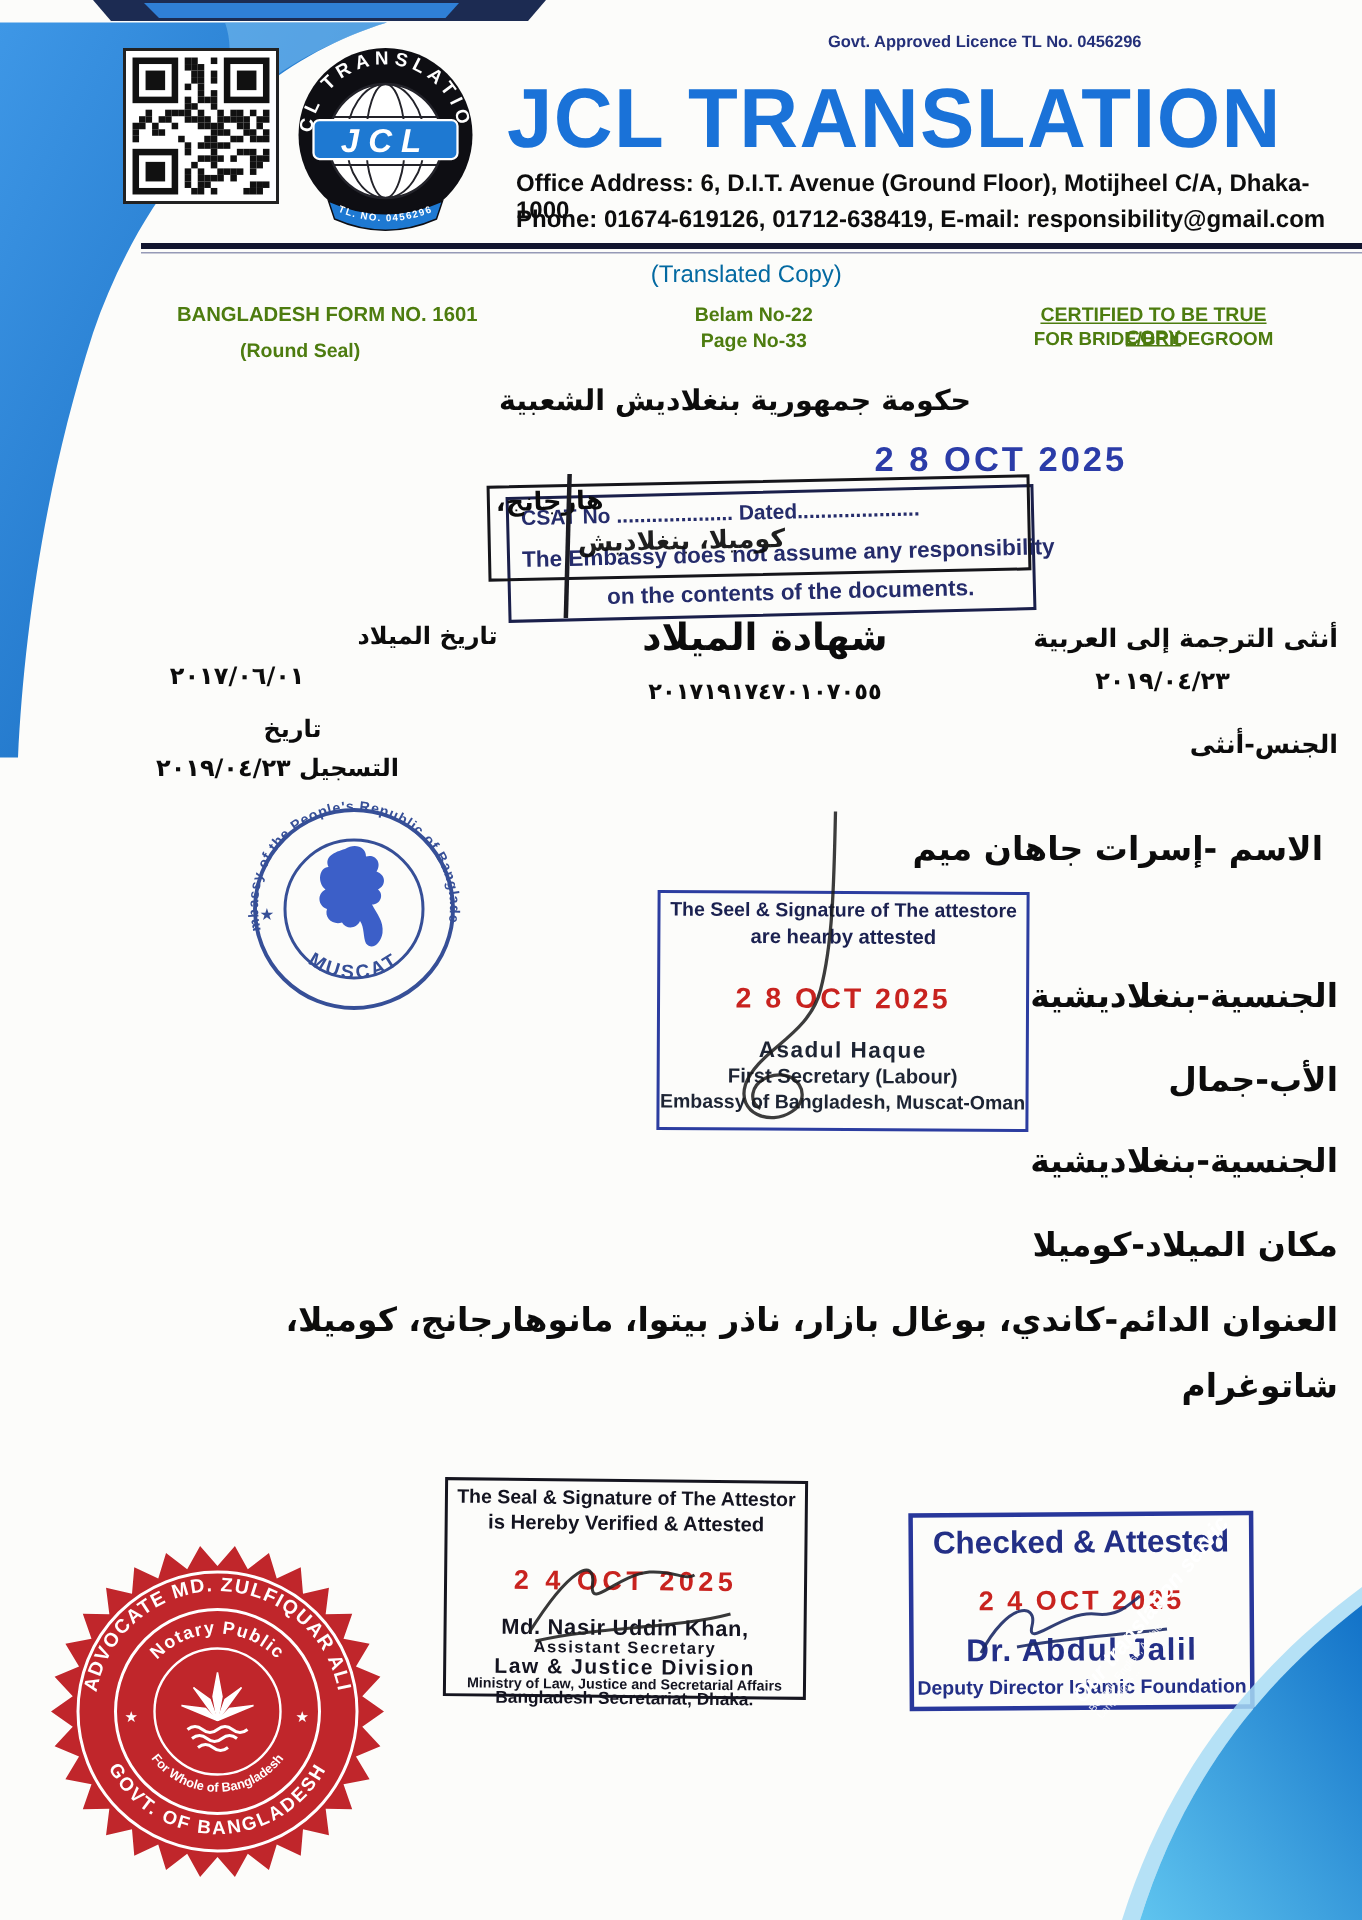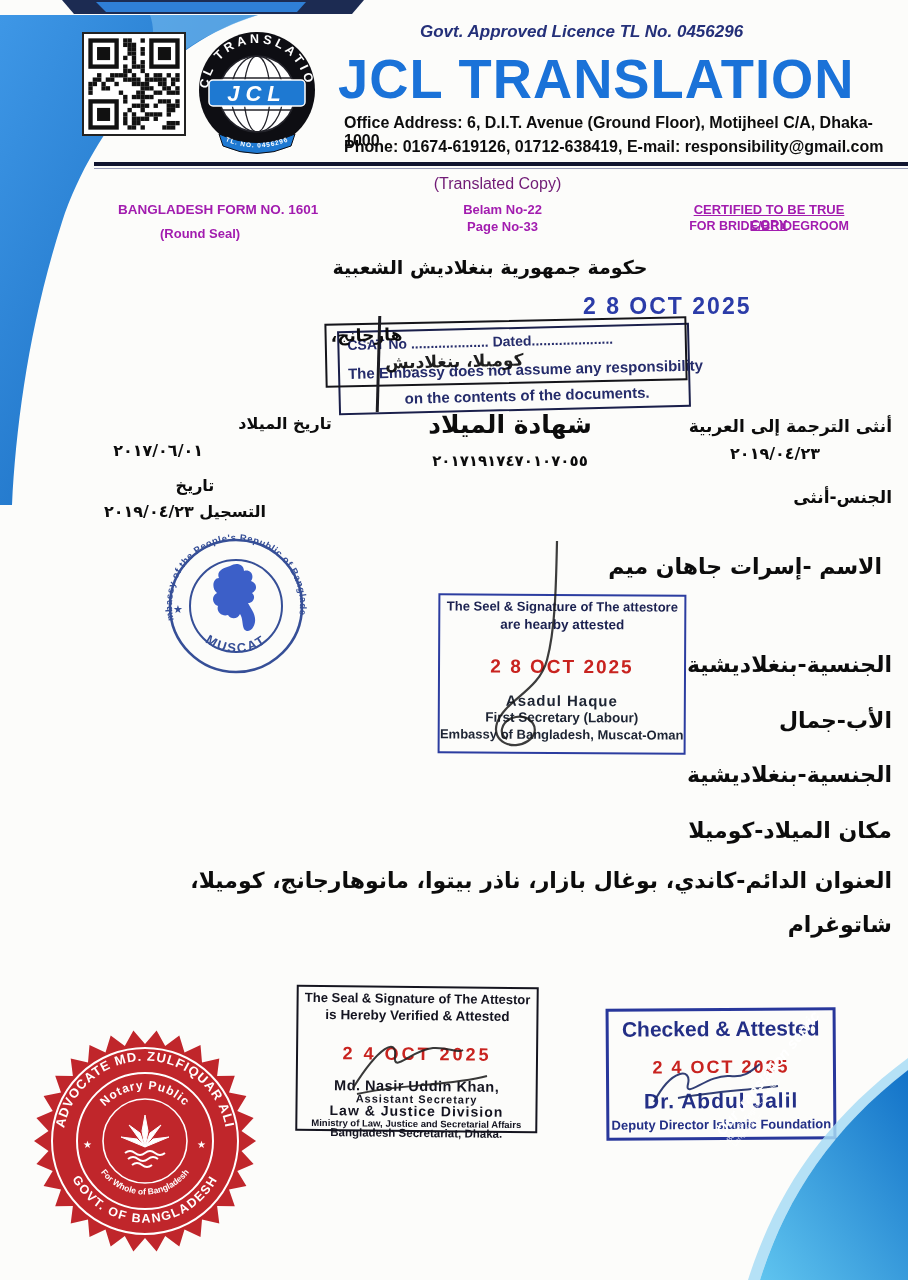--- a/index.html
+++ b/index.html
@@ -2,30 +2,30 @@
 <html><head>
 <meta charset="utf-8">
 <style>
   html,body{margin:0;padding:0;background:#e8e8e8;}
   #page{position:relative;width:908px;height:1280px;background:#fcfcfa;overflow:hidden;
         font-family:"Liberation Sans",sans-serif;color:#111;}
   .abs{position:absolute;}
   .ar{direction:rtl;font-family:"DejaVu Sans",sans-serif;font-weight:800;color:#0c0c0c;text-align:right;}
   .ctr{text-align:center;}
   
-  .licence{left:420px;top:22px;width:473px;text-align:left;font-size:17px;font-weight:600;color:#243079;font-style:italic;}
+  .licence{left:420px;top:22px;width:473px;text-align:center;font-size:11px;font-weight:600;color:#243079;}
   .company{left:338px;top:46px;font-size:56px;font-weight:800;color:#1a72d8;letter-spacing:1px;
            transform:scaleX(.97);transform-origin:left top;white-space:nowrap;}
   .addr{left:344px;top:114px;width:560px;font-size:16px;color:#0d0d0d;font-weight:600;}
   .addr b{font-weight:800;}
   .divider{left:94px;top:162px;width:814px;height:4px;background:#11152f;}
   .divider2{left:94px;top:168px;width:814px;height:1px;background:#51598a;opacity:.6;}
   
-  .tcopy{left:380px;top:175px;width:235px;text-align:center;font-size:16px;color:#701a75;}
-  .meta{font-size:13.5px;font-weight:700;color:#a21caf;}
+  .tcopy{left:380px;top:175px;width:235px;text-align:center;font-size:16px;color:#0369a1;}
+  .meta{font-size:13.5px;font-weight:700;color:#4d7c0f;}
   .u{text-decoration:underline;}
   
   .gov{left:320px;width:340px;text-align:center;font-size:19px;}
   .topdate{left:583px;top:293px;font-size:23px;font-weight:800;color:#2b3ca8;letter-spacing:2px;white-space:nowrap;}
   
   .boxa{left:325px;top:320px;width:362px;height:64px;border:2px solid #15151a;transform:rotate(-1.2deg);z-index:3;}
   .boxb{left:338px;top:327px;width:352px;height:84px;border:2.5px solid #1a1f4a;transform:rotate(-1.4deg);
         color:#252c6b;font-weight:700;z-index:2;}
   .boxb div{position:absolute;white-space:nowrap;}
   

